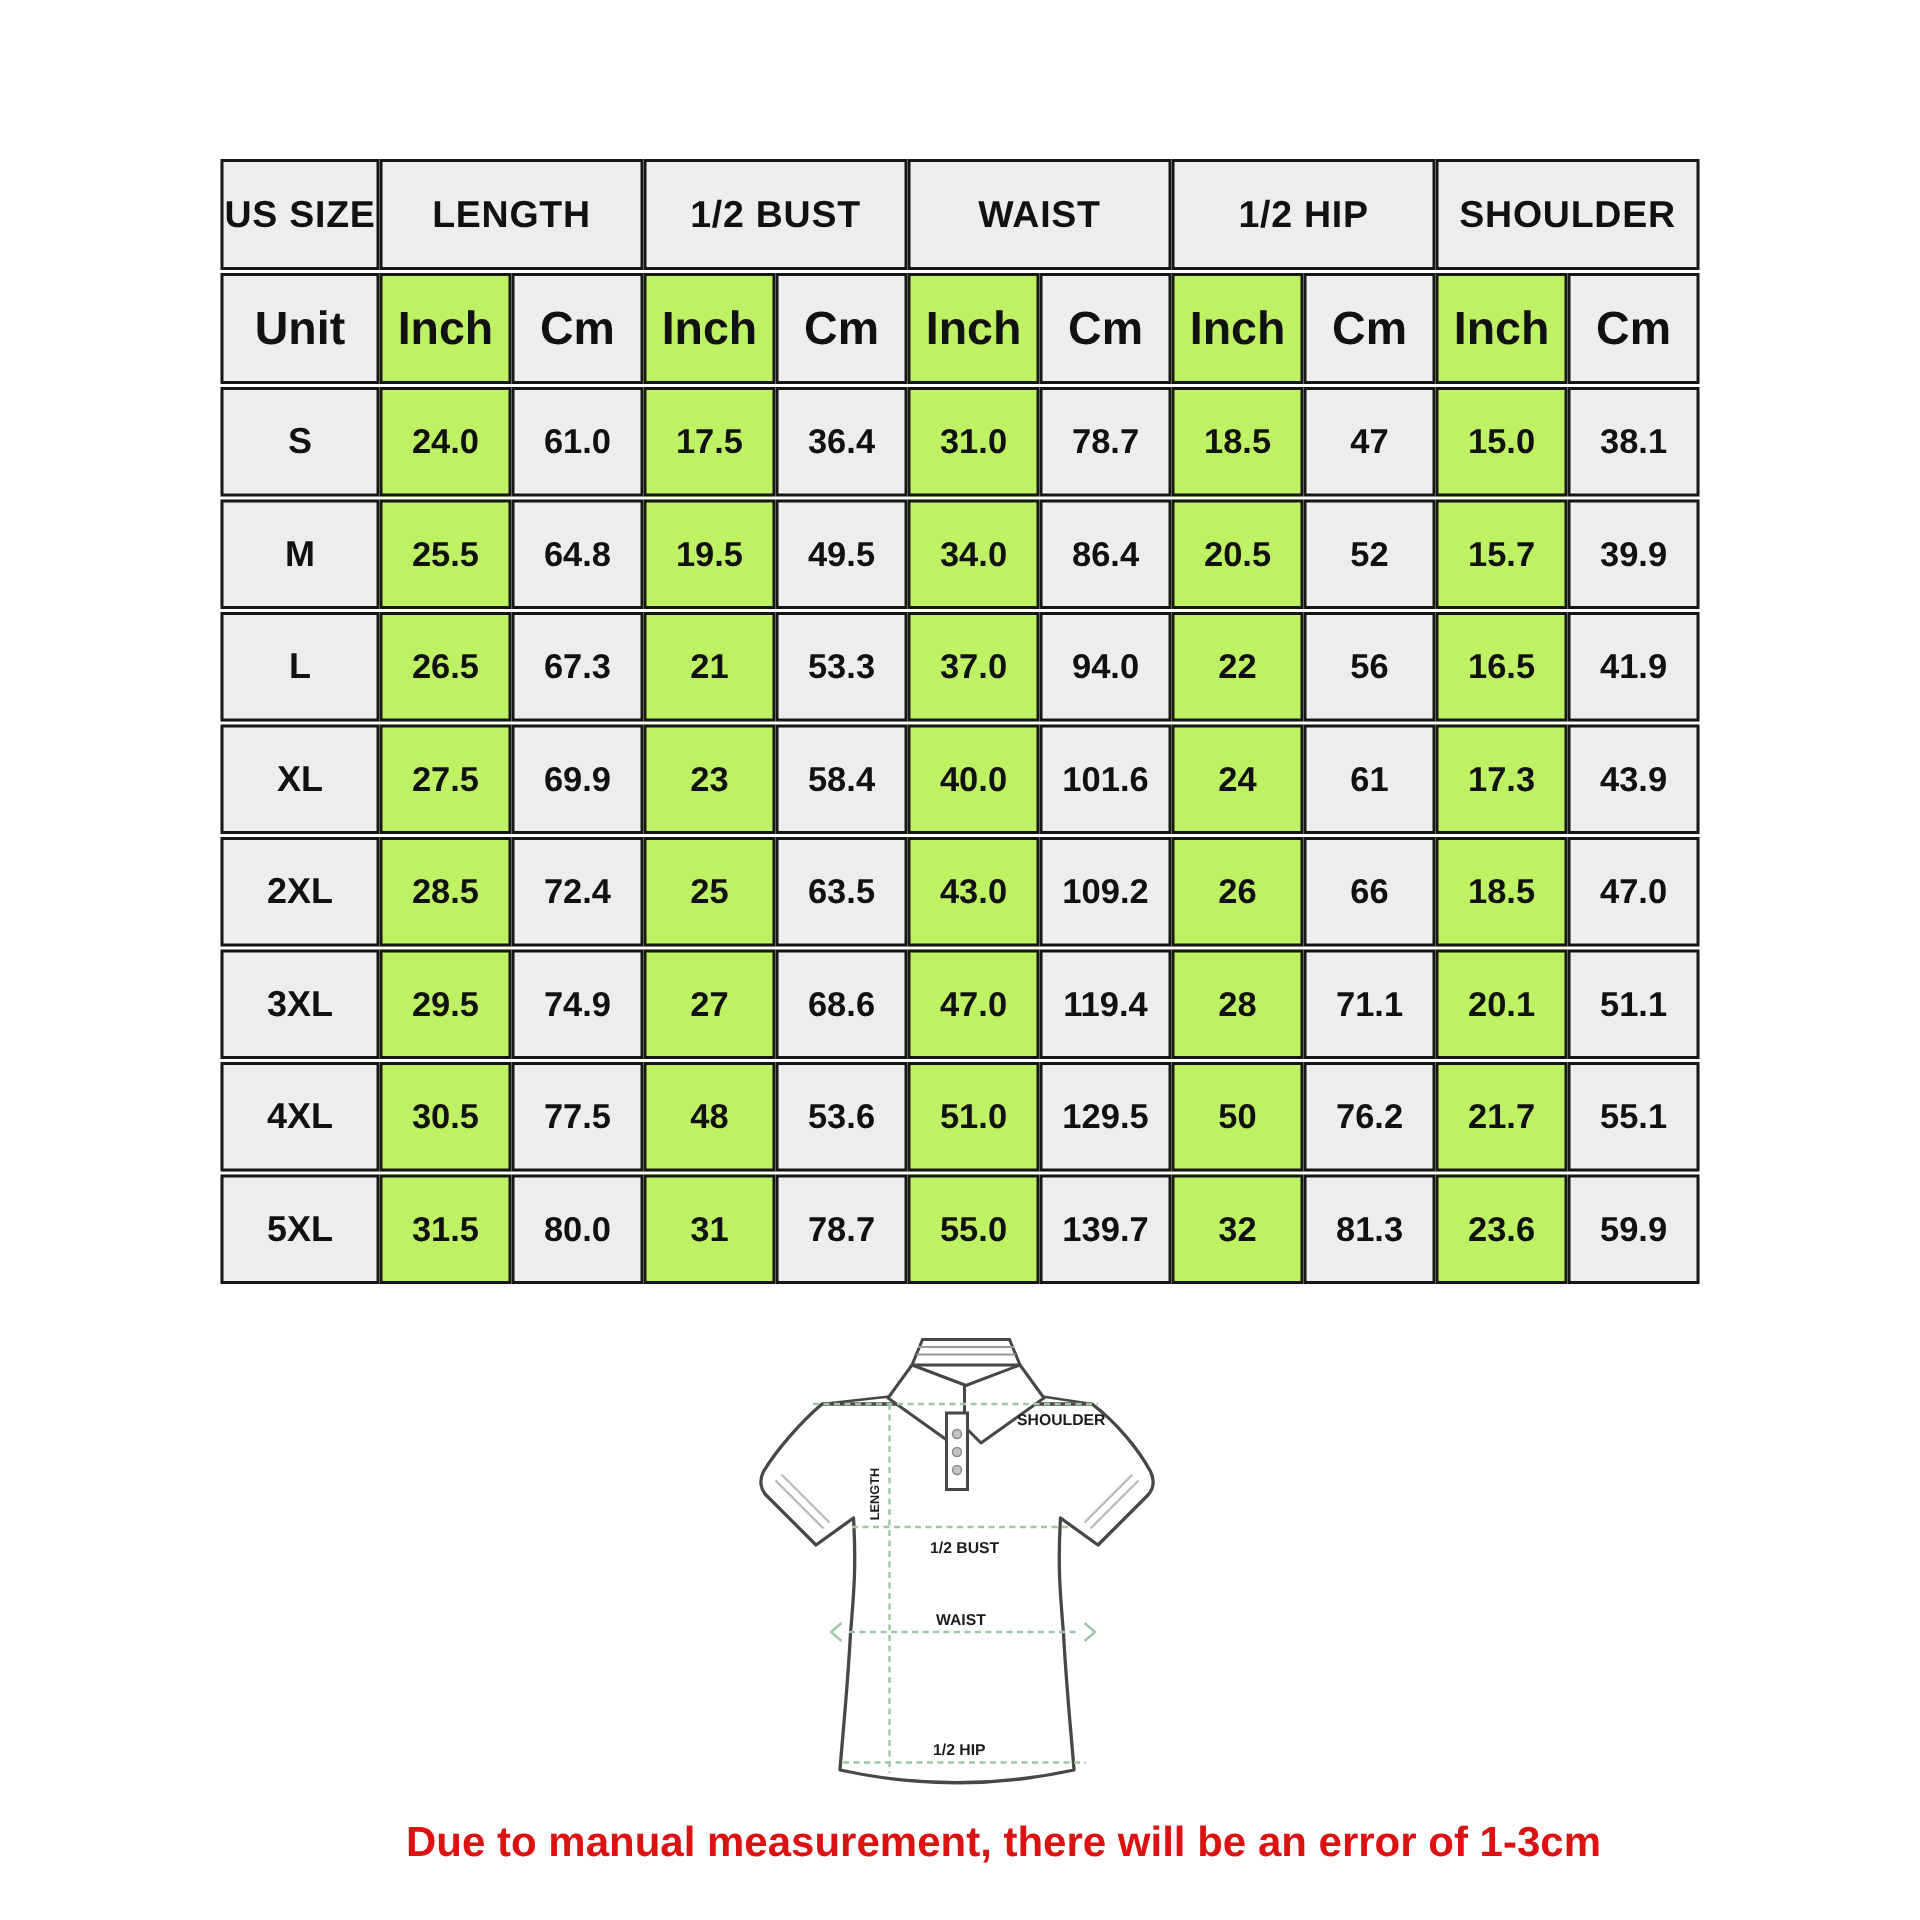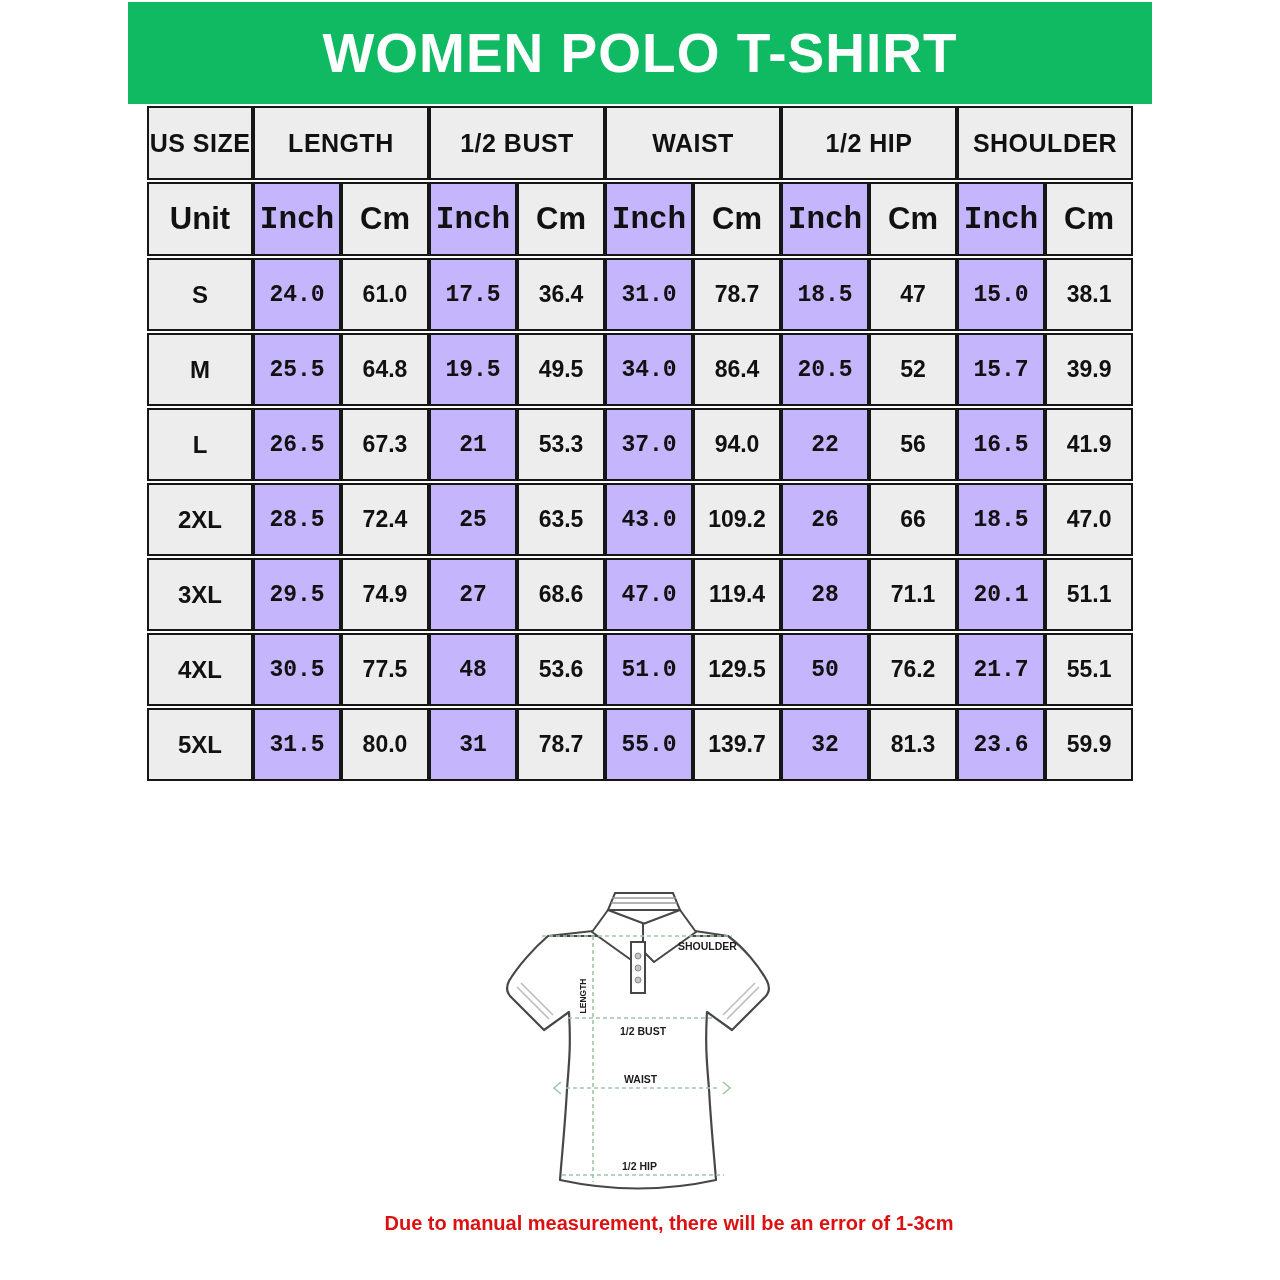--- a/index.html
+++ b/index.html
@@ -27,41 +27,38 @@
     position:absolute;left:147px;top:104px;width:986px;
     border-collapse:separate;border-spacing:0 2px;table-layout:fixed;
   }
   .size-table .c{
     border:2px solid var(--border);
     text-align:center;vertical-align:middle;
     font-weight:bold;color:var(--ink);
     padding:0;overflow:hidden;
   }
   .size-table .g{background:var(--shade);}
-  .size-table .w{background:#c4b5fd;font-family:Liberation Mono, monospace;}
+  .size-table .w{background:#bef264;}
   .size-table .hdr{height:70px;font-size:25px;letter-spacing:0.5px;}
   .size-table .unit{height:70px;font-size:31px;}
   .size-table .size{font-size:24px;}
   .size-table .val{font-size:23px;}
   .size-table tbody .c{height:69px;}
   .shirt-wrap{position:absolute;left:482px;top:884px;width:324px;height:330px;}
   .footnote{
     position:absolute;left:0;top:1212px;width:1280px;box-sizing:border-box;
     padding-left:58px;text-align:center;
-    color:var(--red);font-size:20px;font-weight:bold;
+    color:var(--red);font-size:28px;font-weight:bold;
   }
 </style>
 </head>
 <body>
 
 <div id="page">
 
-  <div class="banner">
-    <h1 class="title">WOMEN POLO T-SHIRT</h1>
-  </div>
 
   <table class="size-table">
     <colgroup>
       <col style="width:106px">
       <col style="width:88px">
         <col style="width:88px">
       <col style="width:88px">
         <col style="width:88px">
       <col style="width:88px">
         <col style="width:88px">
@@ -127,20 +124,33 @@
           <td class="c val w">21</td>
           <td class="c val g">53.3</td>
           <td class="c val w">37.0</td>
           <td class="c val g">94.0</td>
           <td class="c val w">22</td>
           <td class="c val g">56</td>
           <td class="c val w">16.5</td>
           <td class="c val g">41.9</td>
         </tr>
         <tr>
+          <td class="c g size">XL</td>
+          <td class="c val w">27.5</td>
+          <td class="c val g">69.9</td>
+          <td class="c val w">23</td>
+          <td class="c val g">58.4</td>
+          <td class="c val w">40.0</td>
+          <td class="c val g">101.6</td>
+          <td class="c val w">24</td>
+          <td class="c val g">61</td>
+          <td class="c val w">17.3</td>
+          <td class="c val g">43.9</td>
+        </tr>
+        <tr>
           <td class="c g size">2XL</td>
           <td class="c val w">28.5</td>
           <td class="c val g">72.4</td>
           <td class="c val w">25</td>
           <td class="c val g">63.5</td>
           <td class="c val w">43.0</td>
           <td class="c val g">109.2</td>
           <td class="c val w">26</td>
           <td class="c val g">66</td>
           <td class="c val w">18.5</td>

